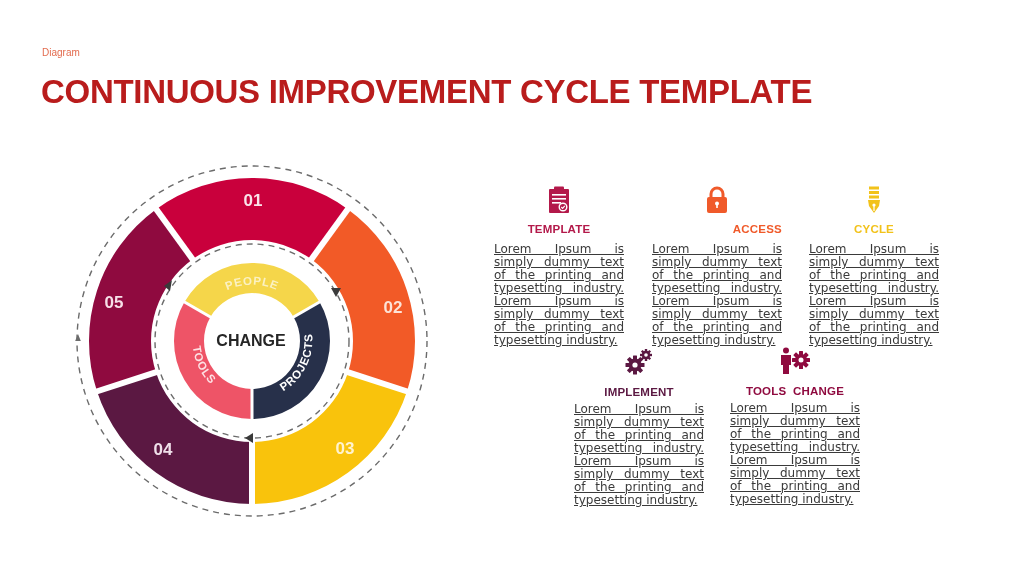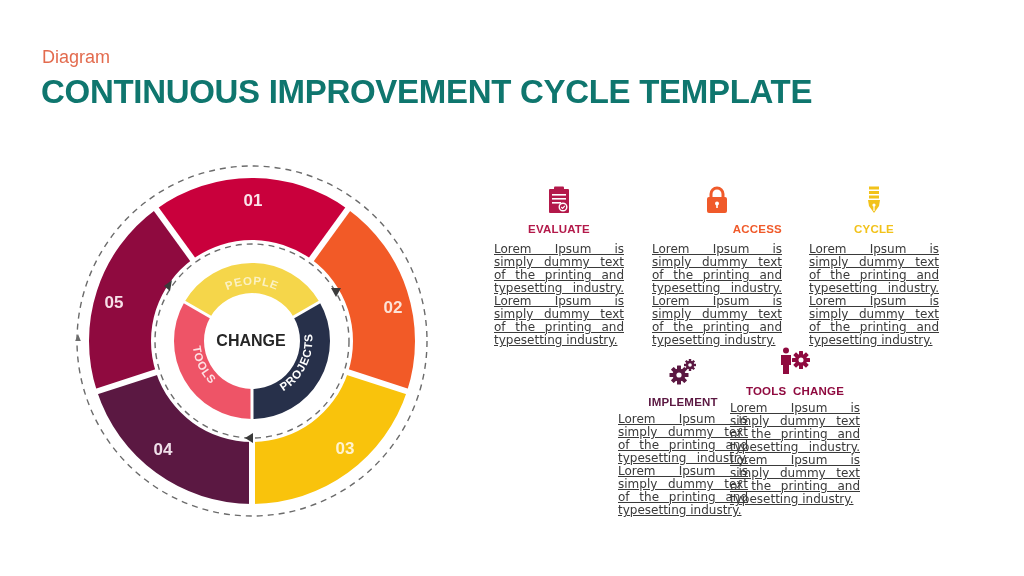--- a/index.html
+++ b/index.html
@@ -1,24 +1,24 @@
 <!DOCTYPE html>
 <html><head>
 <meta charset="utf-8">
 <style>
   html, body { margin: 0; padding: 0; }
   body {
     width: 1024px; height: 576px; background: #ffffff; position: relative; overflow: hidden;
     font-family: "Liberation Sans", sans-serif;
   }
   .subtitle {
-    position: absolute; left: 42px; top: 47px; font-size: 18px; color: #E36B4E; text-align: center;
+    position: absolute; left: 42px; top: 47px; font-size: 10px; color: #E36B4E; text-align: center;
   }
   .title {
-    position: absolute; left: 41px; top: 73px; font-size: 33px; font-weight: bold; color: #0f766e;
+    position: absolute; left: 41px; top: 73px; font-size: 33px; font-weight: bold; color: #b91c1c;
     letter-spacing: -0.3px; white-space: nowrap;
   }
   svg.cycle { position: absolute; left: 0; top: 0; }
   .card {
     position: absolute; width: 130px; text-align: center;
   }
   .card .icon { height: 32px; display: flex; justify-content: center; align-items: flex-end; }
   .card .heading {
     font-size: 11.5px; font-weight: bold; margin-top: 9px; letter-spacing: 0.2px; white-space: pre;
   }
@@ -98,21 +98,21 @@
     <svg width="22" height="28" viewBox="0 0 22 28">
       <rect x="1" y="3" width="20" height="24" rx="1" fill="#B3194A"></rect>
       <rect x="6" y="0.5" width="10" height="4" rx="1" fill="#B3194A"></rect>
       <rect x="4" y="8" width="14" height="1.6" fill="#fff"></rect>
       <rect x="4" y="12" width="14" height="1.6" fill="#fff"></rect>
       <rect x="4" y="16" width="9" height="1.6" fill="#fff"></rect>
       <circle cx="15" cy="21" r="3.8" fill="none" stroke="#fff" stroke-width="1.4"></circle>
       <polyline points="13.3,21 14.6,22.3 16.8,19.8" fill="none" stroke="#fff" stroke-width="1.2"></polyline>
     </svg>
   </div>
-  <div class="heading" style="color:#B3194A;">EVALUATE</div>
+  <div class="heading" style="color:#B3194A;">TEMPLATE</div>
   <div class="body">Lorem Ipsum is simply dummy text of the printing and typesetting industry. Lorem Ipsum is simply dummy text of the printing and typesetting industry.</div>
 </div>
 
 <div class="card" style="left:652px; top:182px;">
   <div class="icon">
     <svg width="22" height="28" viewBox="0 0 22 28">
       <path d="M5 12 V8 A6 6 0 0 1 17 8 V12" fill="none" stroke="#F05A2A" stroke-width="3"></path>
       <rect x="1" y="11" width="20" height="16" rx="2" fill="#F05A2A"></rect>
       <circle cx="11" cy="17.5" r="2" fill="#fff"></circle>
       <rect x="10.2" y="18" width="1.6" height="4" fill="#fff"></rect>
@@ -130,21 +130,21 @@
       <rect x="3" y="9.5" width="10" height="3" fill="#F2C21A"></rect>
       <path d="M2 14 H14 L13 20 L8 27 L3 20 Z" fill="#F2C21A"></path>
       <circle cx="8" cy="19" r="1.6" fill="#fff"></circle>
       <rect x="7.4" y="20" width="1.2" height="5" fill="#fff"></rect>
     </svg>
   </div>
   <div class="heading" style="color:#F2C21A;">CYCLE</div>
   <div class="body">Lorem Ipsum is simply dummy text of the printing and typesetting industry. Lorem Ipsum is simply dummy text of the printing and typesetting industry.</div>
 </div>
 
-<div class="card bottom" style="left:574px; top:354px;margin-left:44px;">
+<div class="card bottom" style="left:574px; top:344px;">
   <div class="icon">
     <svg width="30" height="28" viewBox="0 0 30 28">
       <g fill="#5B1842">
         <circle cx="11" cy="17" r="6.5"></circle>
         <rect x="9" y="7.5" width="4" height="19" rx="0.5"></rect>
         <rect x="1.5" y="15" width="19" height="4" rx="0.5"></rect>
         <rect x="9" y="7.5" width="4" height="19" rx="0.5" transform="rotate(45 11 17)"></rect>
         <rect x="9" y="7.5" width="4" height="19" rx="0.5" transform="rotate(-45 11 17)"></rect>
         <circle cx="22" cy="7" r="4.2"></circle>
         <rect x="20.8" y="1" width="2.4" height="12"></rect>

